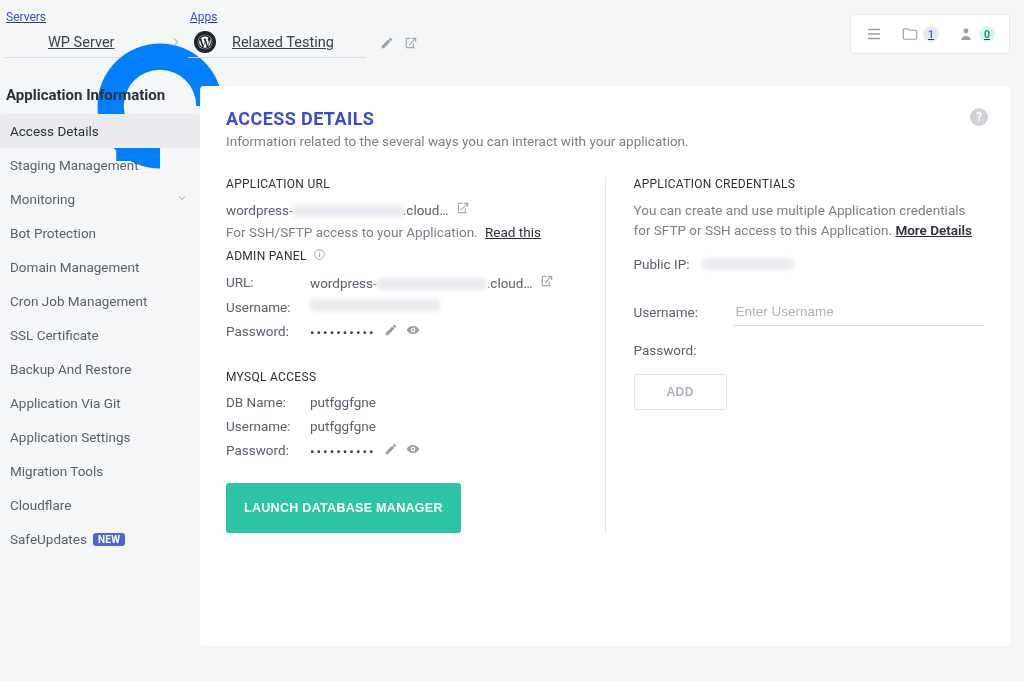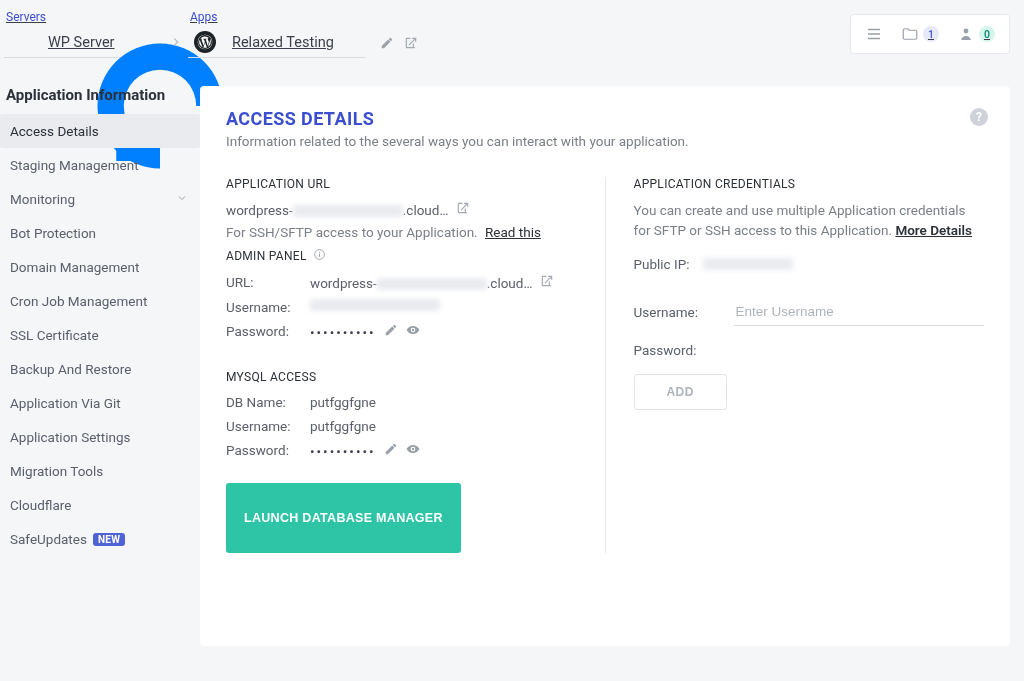--- a/index.html
+++ b/index.html
@@ -155,21 +155,21 @@
     font-size:13.5px;margin-bottom:8px;
   }
   .kv-row .k{width:84px;color:var(--ink-soft);}
   .kv-row .v{color:var(--ink-soft);display:flex;align-items:center;gap:8px;}
   .dots{letter-spacing:2px;color:#3b3f49;}
   .rowicon svg{width:14px;height:14px;color:#9aa0a8;cursor:pointer;}
   .spacer-22{height:22px;}
   .btn-teal{
     background:var(--teal);color:#fff;border:none;
     font-size:12.5px;font-weight:700;letter-spacing:.3px;
-    padding:28px 18px;border-radius:3px;cursor:pointer;
+    padding:18px 18px;border-radius:3px;cursor:pointer;
     margin-top:16px;
   }
   
   .right-desc{color:var(--label);font-size:13.5px;line-height:1.45;margin-bottom:16px;}
   .right-desc .link2{color:#2c3038;text-decoration:underline;font-weight:600;cursor:pointer;}
   .ip-row{display:flex;align-items:center;gap:14px;font-size:13.5px;color:var(--ink-soft);margin-bottom:26px;}
   .form-row{
     display:flex;align-items:center;margin-bottom:16px;
   }
   .form-row label{width:100px;color:var(--ink-soft);font-size:13.5px;}

